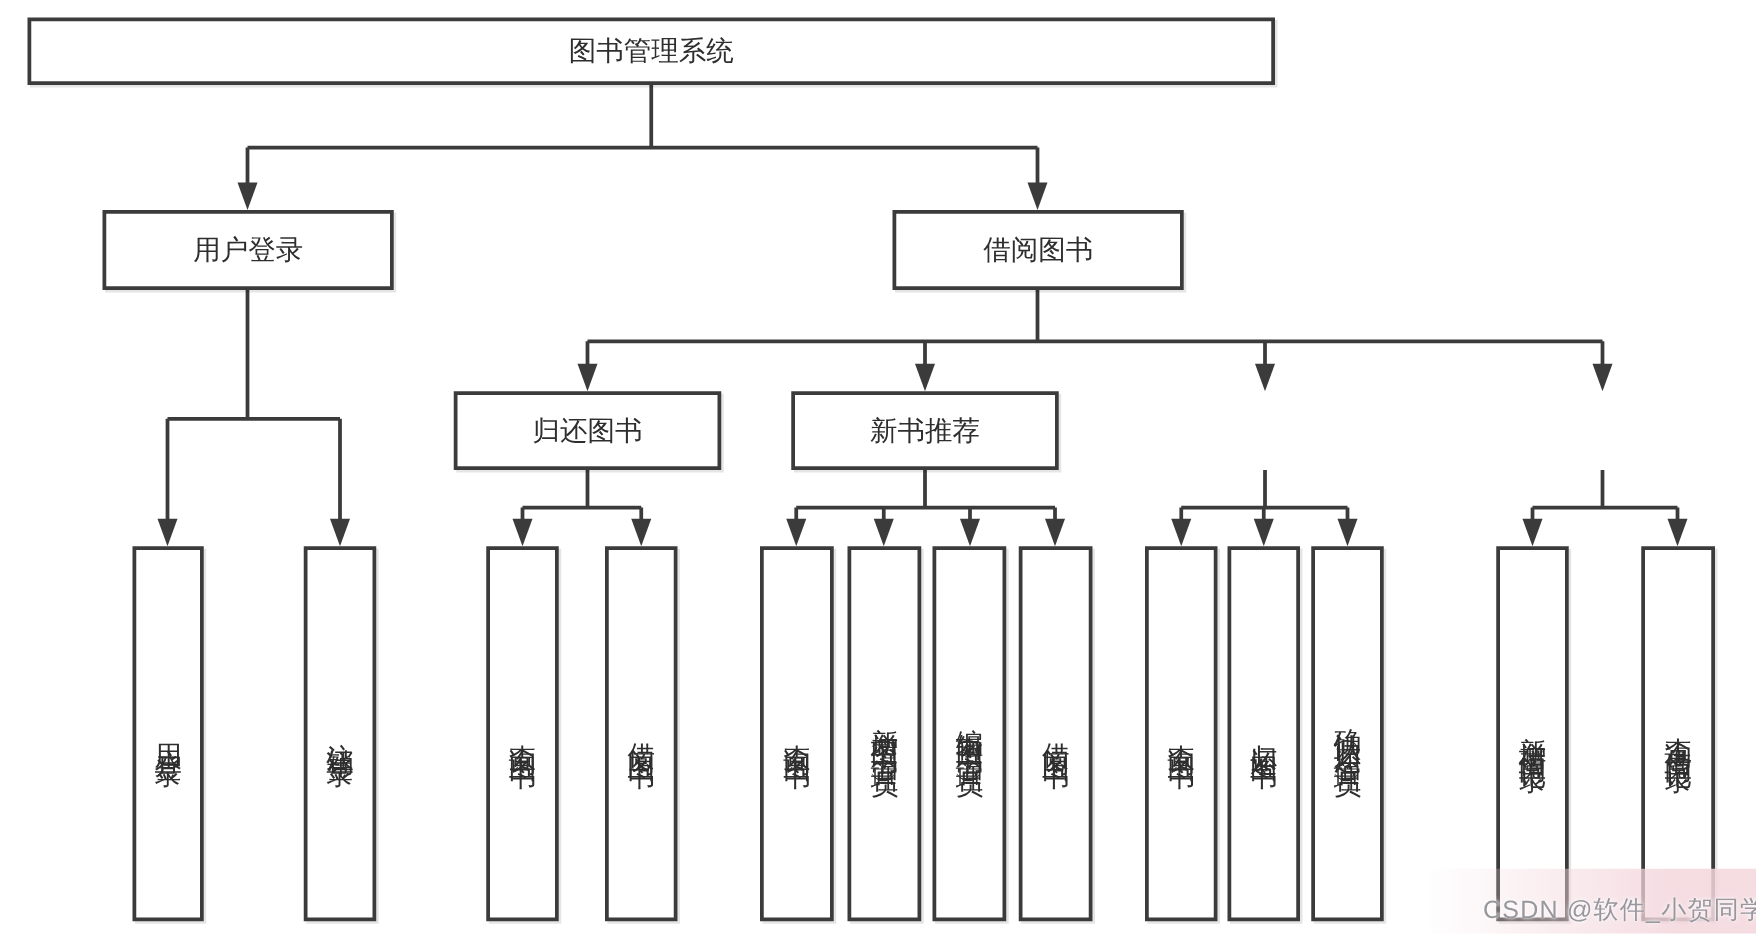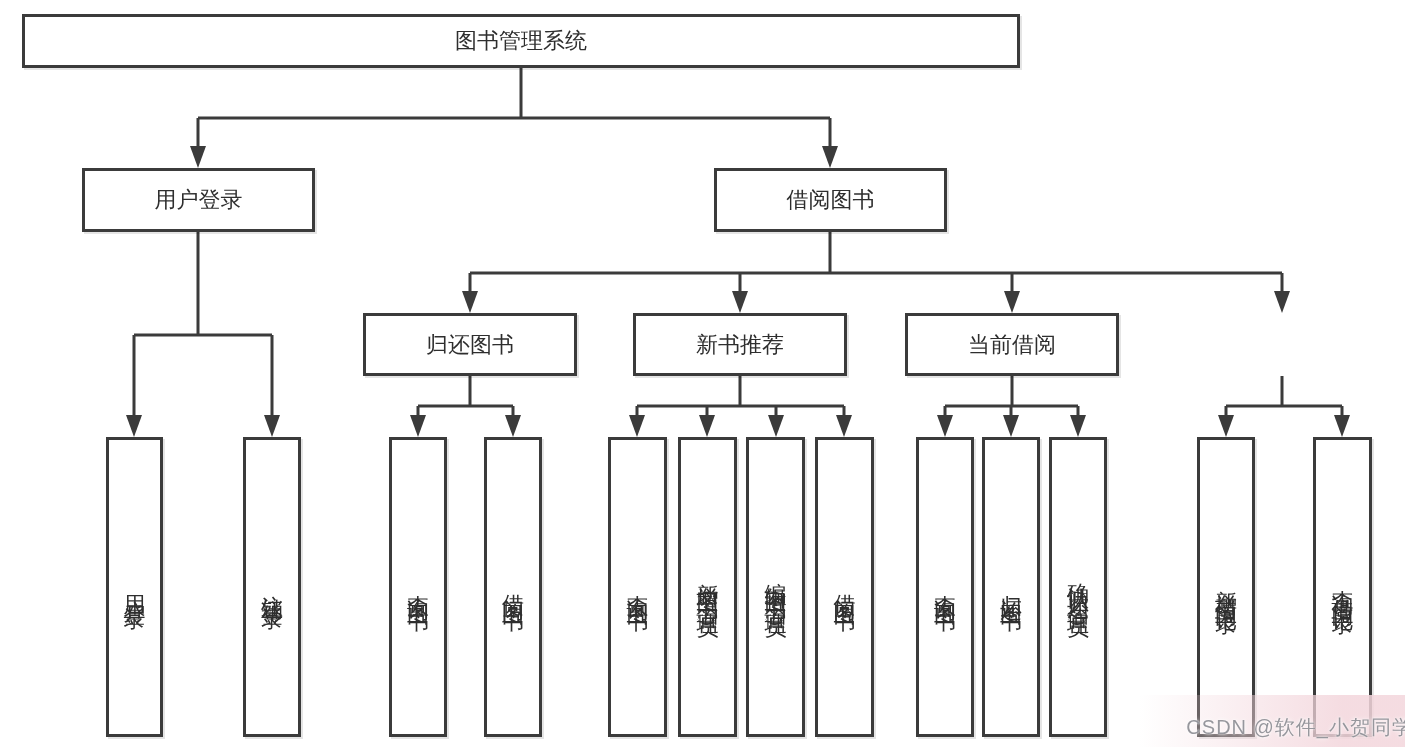--- a/index.html
+++ b/index.html
@@ -93,21 +93,20 @@
     <polygon points="1334,415 1350,415 1342,437"></polygon>
   </svg>
 
   <div class="box root">图书管理系统</div>
 
   <div class="box l1" style="left:82px">用户登录</div>
   <div class="box l1" style="left:714px">借阅图书</div>
 
   <div class="box l2" style="left:363px">归还图书</div>
   <div class="box l2" style="left:633px">新书推荐</div>
-  <div class="box l2" style="left:905px">当前借阅</div>
 
   <div class="box leaf" style="left:106px;width:57px">
     <span class="vtext">用户登录</span>
   </div>
   <div class="box leaf" style="left:243px;width:58px">
     <span class="vtext">注销登录</span>
   </div>
 
   <div class="box leaf" style="left:389px;width:58px">
     <span class="vtext">查询图书</span>

